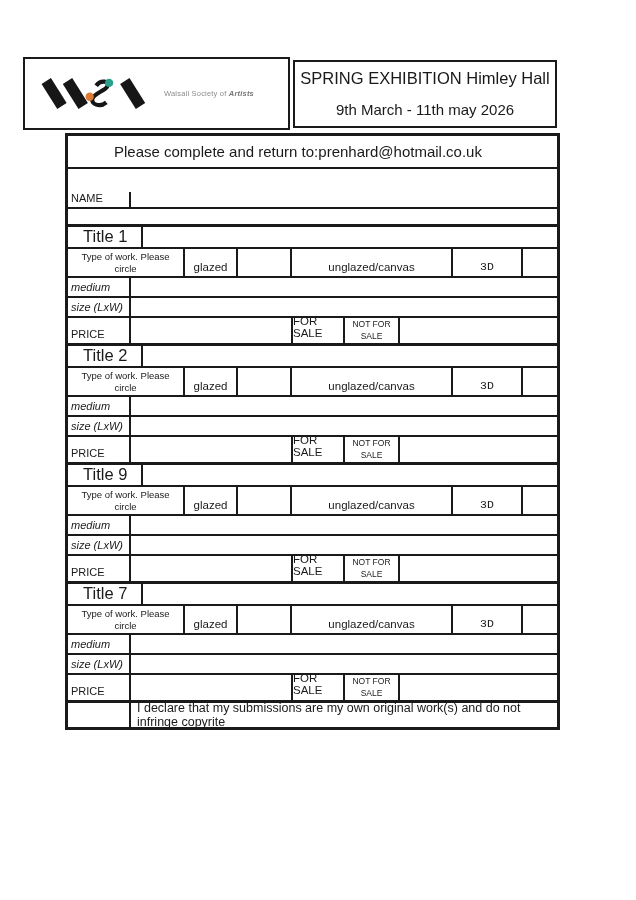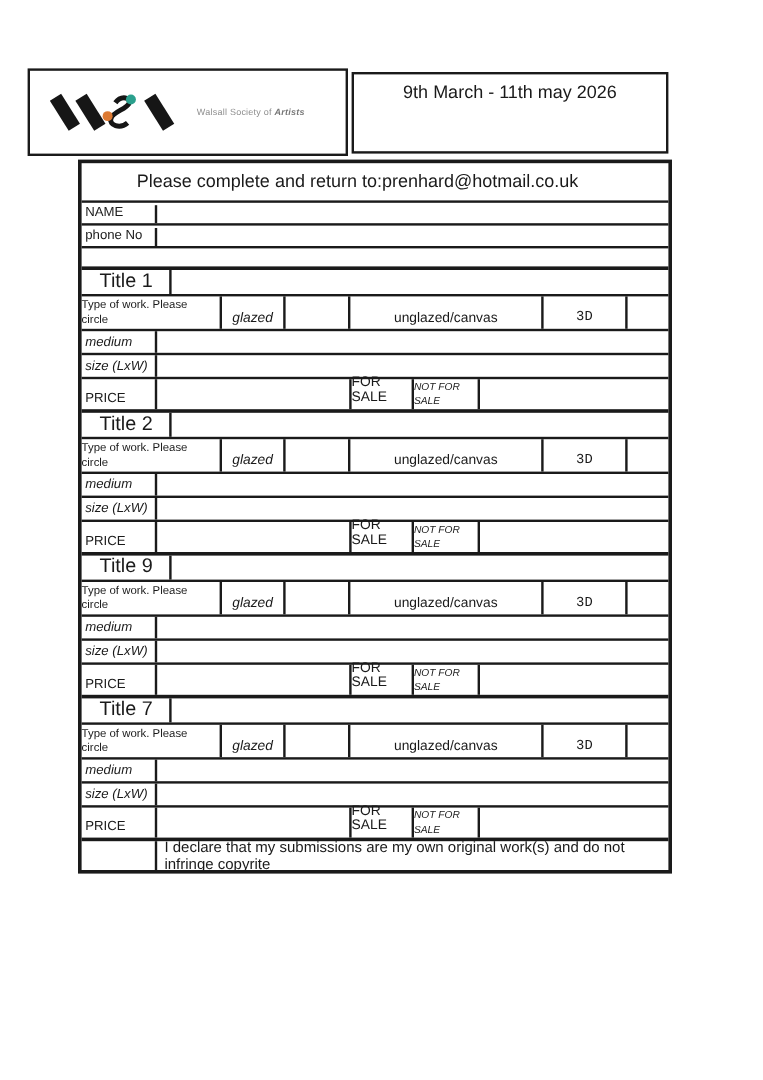--- a/index.html
+++ b/index.html
@@ -29,49 +29,49 @@
     position:absolute; left:65px; top:133px; width:495px;
     border:3px solid #1a1a1a; box-sizing:border-box; background:#fff;
   }
   .row { display:flex; box-sizing:border-box; border-bottom:2px solid #1a1a1a; }
   .row.thick { border-bottom-width:3px; }
   .row.noline { border-bottom:none; }
   .cell { box-sizing:border-box; border-right:2px solid #1a1a1a; }
   .cell.last { border-right:none; flex:1; }
   .header-row { height:33px; align-items:center; font-size:15px; padding-left:46px; }
   .header-row .email { }
-  .contact-row { height:19px;align-items:flex-end; }
+  .contact-row { height:40px;align-items:flex-end; }
   .field-row { height:20px;font-style:italic; }
   .label {
     width:63px; display:flex; align-items:flex-end;
     padding:0 0 3px 3px; font-size:11px;
   }
   .value { flex:1; border-right:none; }
   .spacer-row { height:18px; }
   .title-row { height:22px;padding-left:12px; }
   .title-label {
     width:63px; font-size:16.5px; display:flex; align-items:center;
     padding:0 0 1px 3px; white-space:nowrap;
   }
   .work-row { height:29px; }
   .work-label {
-    width:117px; font-size:9.5px; line-height:1.2; 
+    width:117px; font-size:9.5px; line-height:1.2; text-align:center;
     display:flex; flex-direction:column; justify-content:flex-end; padding-bottom:2px;
   }
   .opt { display:flex; align-items:flex-end; justify-content:center; font-size:11.5px; padding-bottom:3px; }
-  .w-glazed { width:53px;font-style:italic; }
+  .w-glazed { width:53px; }
   .w-blank1 { width:54px; }
   .w-unglazed { width:161px; }
   .w-3d { width:70px;font-family:Liberation Mono, monospace; }
   .price-row { height:28px; }
   .price-blank { width:162px; }
   .for-sale { width:52px; display:flex; align-items:flex-end; justify-content:center; font-size:11.5px; padding-bottom:4px; }
   .nfs {
-    width:55px; font-size:8.5px; line-height:1.3; 
-    display:flex; flex-direction:column; justify-content:center;font-style:italic;
+    width:55px; font-size:8.5px; line-height:1.3; text-align:center;
+    display:flex; flex-direction:column; justify-content:center;
   }
   .decl-row { height:24px; }
   .decl-left { width:63px; }
   .decl-text { flex:1; border-right:none; display:flex; align-items:center; padding-left:6px; font-size:12.5px; }
 </style>
 </head>
 <body>
 
 <div class="page">
 
@@ -81,38 +81,35 @@
       <line x1="33" y1="6" x2="50" y2="33" stroke="#161616" stroke-width="12"></line>
       <path d="M64 11 C69 4 79 6 76 12 C73 17 62 19 60 25 C58 31 68 35 75 29" fill="none" stroke="#161616" stroke-width="4.5"></path>
       <circle cx="78" cy="8" r="4.5" fill="#2aa08d"></circle>
       <circle cx="57" cy="23" r="4.5" fill="#dd7a33"></circle>
       <line x1="95" y1="6" x2="112" y2="33" stroke="#161616" stroke-width="12"></line>
     </svg>
     <div class="logo-text"><span>Walsall Society of </span><b>Artists</b></div>
   </div>
 
   <div class="title-box">
+    <div class="title-line1">SPRING EXHIBITION Himley Hall</div>
     <div class="title-line2">9th March - 11th may 2026</div>
   </div>
 
   <div class="main-table">
 
     <div class="row header-row">
       <span>Please complete and return to:</span>
       <span class="email">prenhard@hotmail.co.uk</span>
     </div>
 
     <div class="row contact-row">
       <div class="cell label">NAME</div>
       <div class="cell value"></div>
     </div>
-    <div class="row contact-row">
-      <div class="cell label">phone No</div>
-      <div class="cell value"></div>
-    </div>
 
     <div class="row spacer-row thick">
         <div class="cell last"></div>
       </div>
 
     <div class="row title-row">
       <div class="cell title-label">Title 1</div>
       <div class="cell value"></div>
     </div>
     <div class="row work-row">

